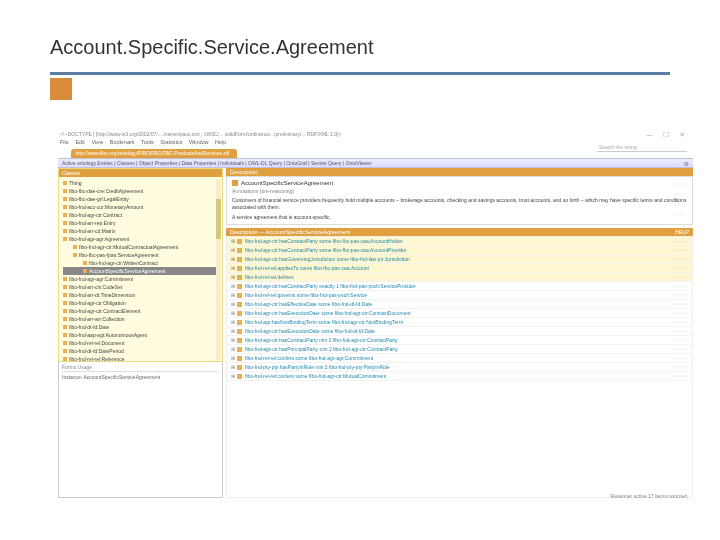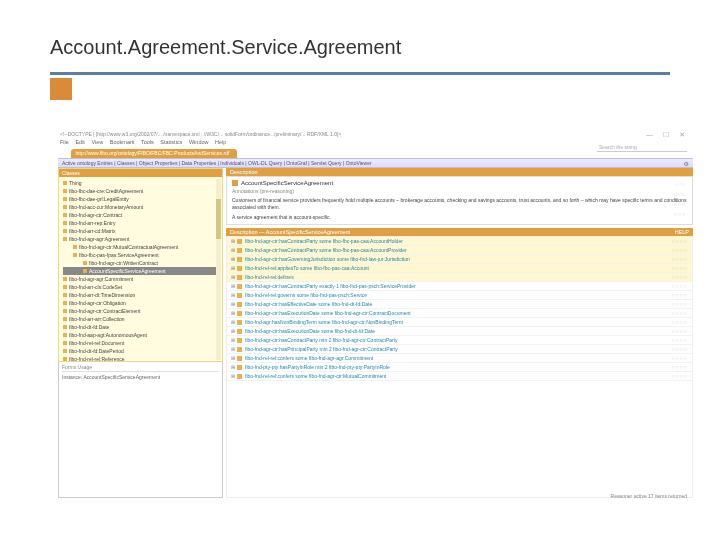--- a/index.html
+++ b/index.html
@@ -253,21 +253,21 @@
   .footer {
     position: absolute;
     bottom: 2px; right: 6px;
     font-size: 5px;
     color: #888;
   }
 </style>
 </head>
 <body>
 
-<div class="slide-title">Account.Agreement.Service.Agreement</div>
+<div class="slide-title">Account.Specific.Service.Agreement</div>
 <div class="title-rule"></div>
 <div class="accent-block"></div>
 
 <div class="app-window">
 
   <div class="url-bar">&lt;!--DOCTYPE [ [http://www.w3.org/2002/07/... /namespace.xml ; //W3C/... solidForm/ordinance.../preliminary/... RDF/XML 1.0]&gt;</div>
   <div class="win-ctrls">— ☐ ✕</div>
 
   <div class="menubar">
     <span>File</span>

